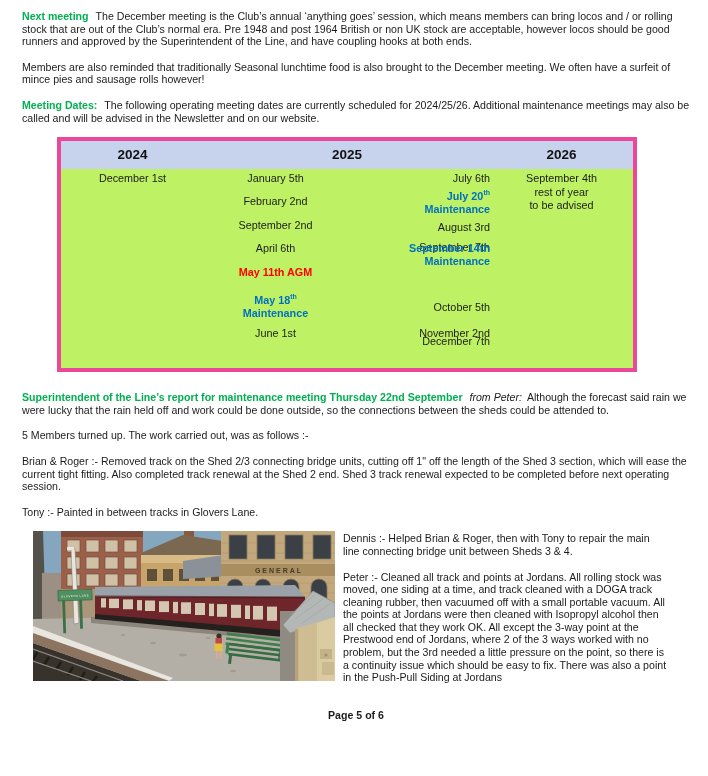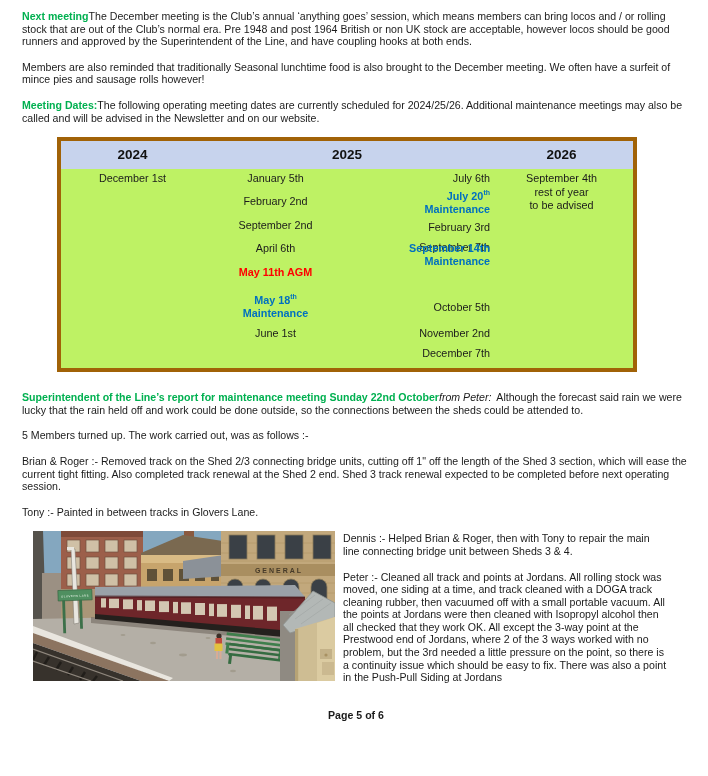--- a/index.html
+++ b/index.html
@@ -1,24 +1,24 @@
 <!DOCTYPE html>
 <html><head>
 <meta charset="utf-8">
 <style>
   html,body{margin:0;padding:0;background:#ffffff;}
   .page{position:relative;width:708px;height:776px;background:#ffffff;overflow:hidden;
         font-family:"Liberation Sans",sans-serif;font-size:10.6px;line-height:12.6px;color:#1b1b1b;}
   .content{position:absolute;left:22px;top:10px;width:668px;}
   p{margin:0 0 13px 0;}
-  .lead-green{color:#00b050;font-weight:bold;}
+  .lead-green{color:#00b050;font-weight:bold;margin-right:7px;}
   .attr-italic{font-style:italic;margin-right:5px;}
 
   
-  .mtable{margin:12px 0 19px 35px;width:572px;border:4px solid #a16207;}
+  .mtable{margin:12px 0 19px 35px;width:572px;border:4px solid #ec4899;}
   .thead{display:flex;background:#c7d3ed;height:28px;align-items:center;}
   .th{font-weight:bold;font-size:13.5px;text-align:center;color:#111;}
   .th.w1{width:143px;}
   .th.w2{width:286px;}
   .tbody{position:relative;background:#bef264;height:199px;font-size:10.8px;}
   .cell{position:absolute;width:143px;text-align:center;line-height:13px;}
   .c1{left:0;} .c2{left:143px;} .c3{left:286px;text-align:right;} .c4{left:429px;}
   .red{color:#ff0000;font-weight:bold;}
   .blue{color:#0070c0;font-weight:bold;}
   .cell sup{font-size:7px;}
@@ -59,34 +59,34 @@
         <div class="cell c2" style="top:3px">January 5th</div>
         <div class="cell c2" style="top:26px">February 2nd</div>
         <div class="cell c2" style="top:50px">September 2nd</div>
         <div class="cell c2" style="top:73px">April 6th</div>
         <div class="cell c2 red" style="top:97px">May 11th AGM</div>
         <div class="cell c2 blue" style="top:121px"><span>May 18</span><sup>th</sup><br><span>Maintenance</span></div>
         <div class="cell c2" style="top:158px">June 1st</div>
 
         <div class="cell c3" style="top:3px">July 6th</div>
         <div class="cell c3 blue" style="top:17px"><span>July 20</span><sup>th</sup><br><span>Maintenance</span></div>
-        <div class="cell c3" style="top:52px">February 3rd</div>
+        <div class="cell c3" style="top:52px">August 3rd</div>
         <div class="cell c3" style="top:72px">September 7th</div>
         <div class="cell c3 blue" style="top:73px"><span>September 14th</span><br><span>Maintenance</span></div>
         <div class="cell c3" style="top:132px">October 5th</div>
         <div class="cell c3" style="top:158px">November 2nd</div>
-        <div class="cell c3" style="top:178px">December 7th</div>
+        <div class="cell c3" style="top:166px">December 7th</div>
 
         <div class="cell c4" style="top:3px">September 4th</div>
         <div class="cell c4" style="top:17px"><span>rest of year</span><br><span>to be advised</span></div>
       </div>
     </div>
 
     <p>
-      <span class="lead-green">Superintendent of the Line’s report for maintenance meeting Sunday 22nd October</span><span class="attr-italic">from Peter:</span><span>Although the forecast said rain we were lucky that the rain held off and work could be done outside, so the connections between the sheds could be attended to.</span>
+      <span class="lead-green">Superintendent of the Line’s report for maintenance meeting Thursday 22nd September</span><span class="attr-italic">from Peter:</span><span>Although the forecast said rain we were lucky that the rain held off and work could be done outside, so the connections between the sheds could be attended to.</span>
     </p>
 
     <p>5 Members turned up.  The work carried out, was as follows :-</p>
 
     <p>Brian &amp; Roger :- Removed track on the Shed 2/3 connecting bridge units, cutting off 1" off  the length of the Shed 3 section, which will ease the current tight fitting.  Also completed track renewal at the Shed 2 end.  Shed 3 track renewal expected to be completed before next operating session.</p>
 
     <p>Tony :- Painted in between tracks in Glovers Lane.</p>
 
     <div class="bottom-row">
 

